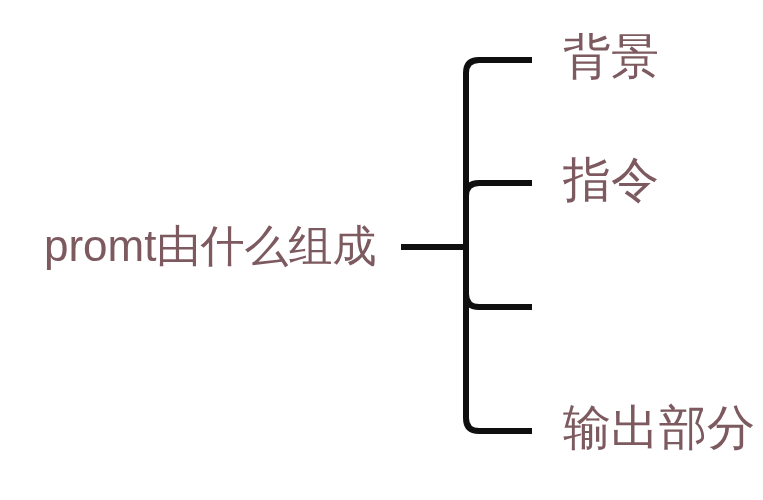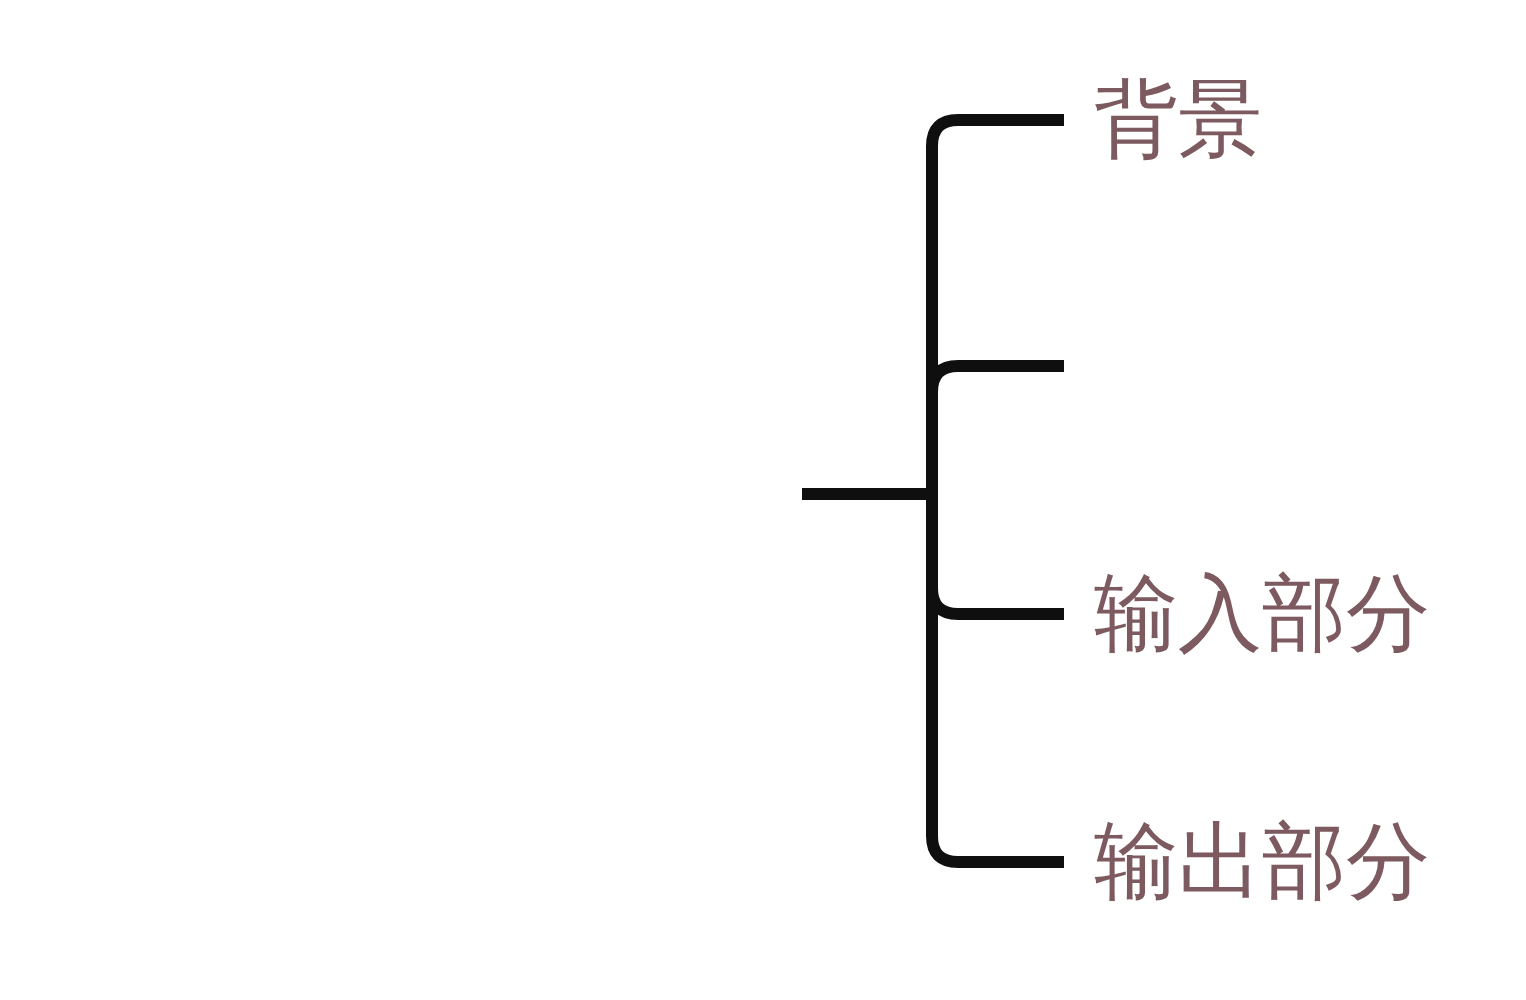--- a/index.html
+++ b/index.html
@@ -43,45 +43,47 @@
     top: 220px;
     width: 345px;
     line-height: 52px;
     font-size: 44px;
     color: var(--text-color);
     white-space: nowrap;
     text-align: left;
   }
   .child-label {
     position: absolute;
-    left: 547px;
+    left: 563px;
     line-height: 50px;
-    font-size: 42px;
+    font-size: 48px;
     color: var(--text-color);
     white-space: nowrap;
+    font-family: Liberation Mono, monospace;
   }
   .child-label.c0 { top: 35px; }
   .child-label.c1 { top: 158px; }
   .child-label.c2 { top: 282px; }
   .child-label.c3 { top: 406px; text-align: center; }
 </style>
 </head>
 <body>
 
 <div class="canvas">
 
+  <div class="root-label">promt由什么组成</div>
 
   <svg class="connectors" viewBox="0 0 763 500" xmlns="http://www.w3.org/2000/svg">
     <path d="M 401 247 H 466"></path>
     <path d="M 466 247 V 73 Q 466 60 479 60 H 532"></path>
     <path d="M 466 247 V 196 Q 466 183 479 183 H 532"></path>
     <path d="M 466 247 V 294 Q 466 307 479 307 H 532"></path>
     <path d="M 466 247 V 418 Q 466 431 479 431 H 532"></path>
   </svg>
 
   <div class="child-label c0">背景</div>
 
+  <div class="child-label c1">指令</div>
 
-  <div class="child-label c2">输入部分</div>
 
   <div class="child-label c3">输出部分</div>
 
 </div>
 
 </body></html>

